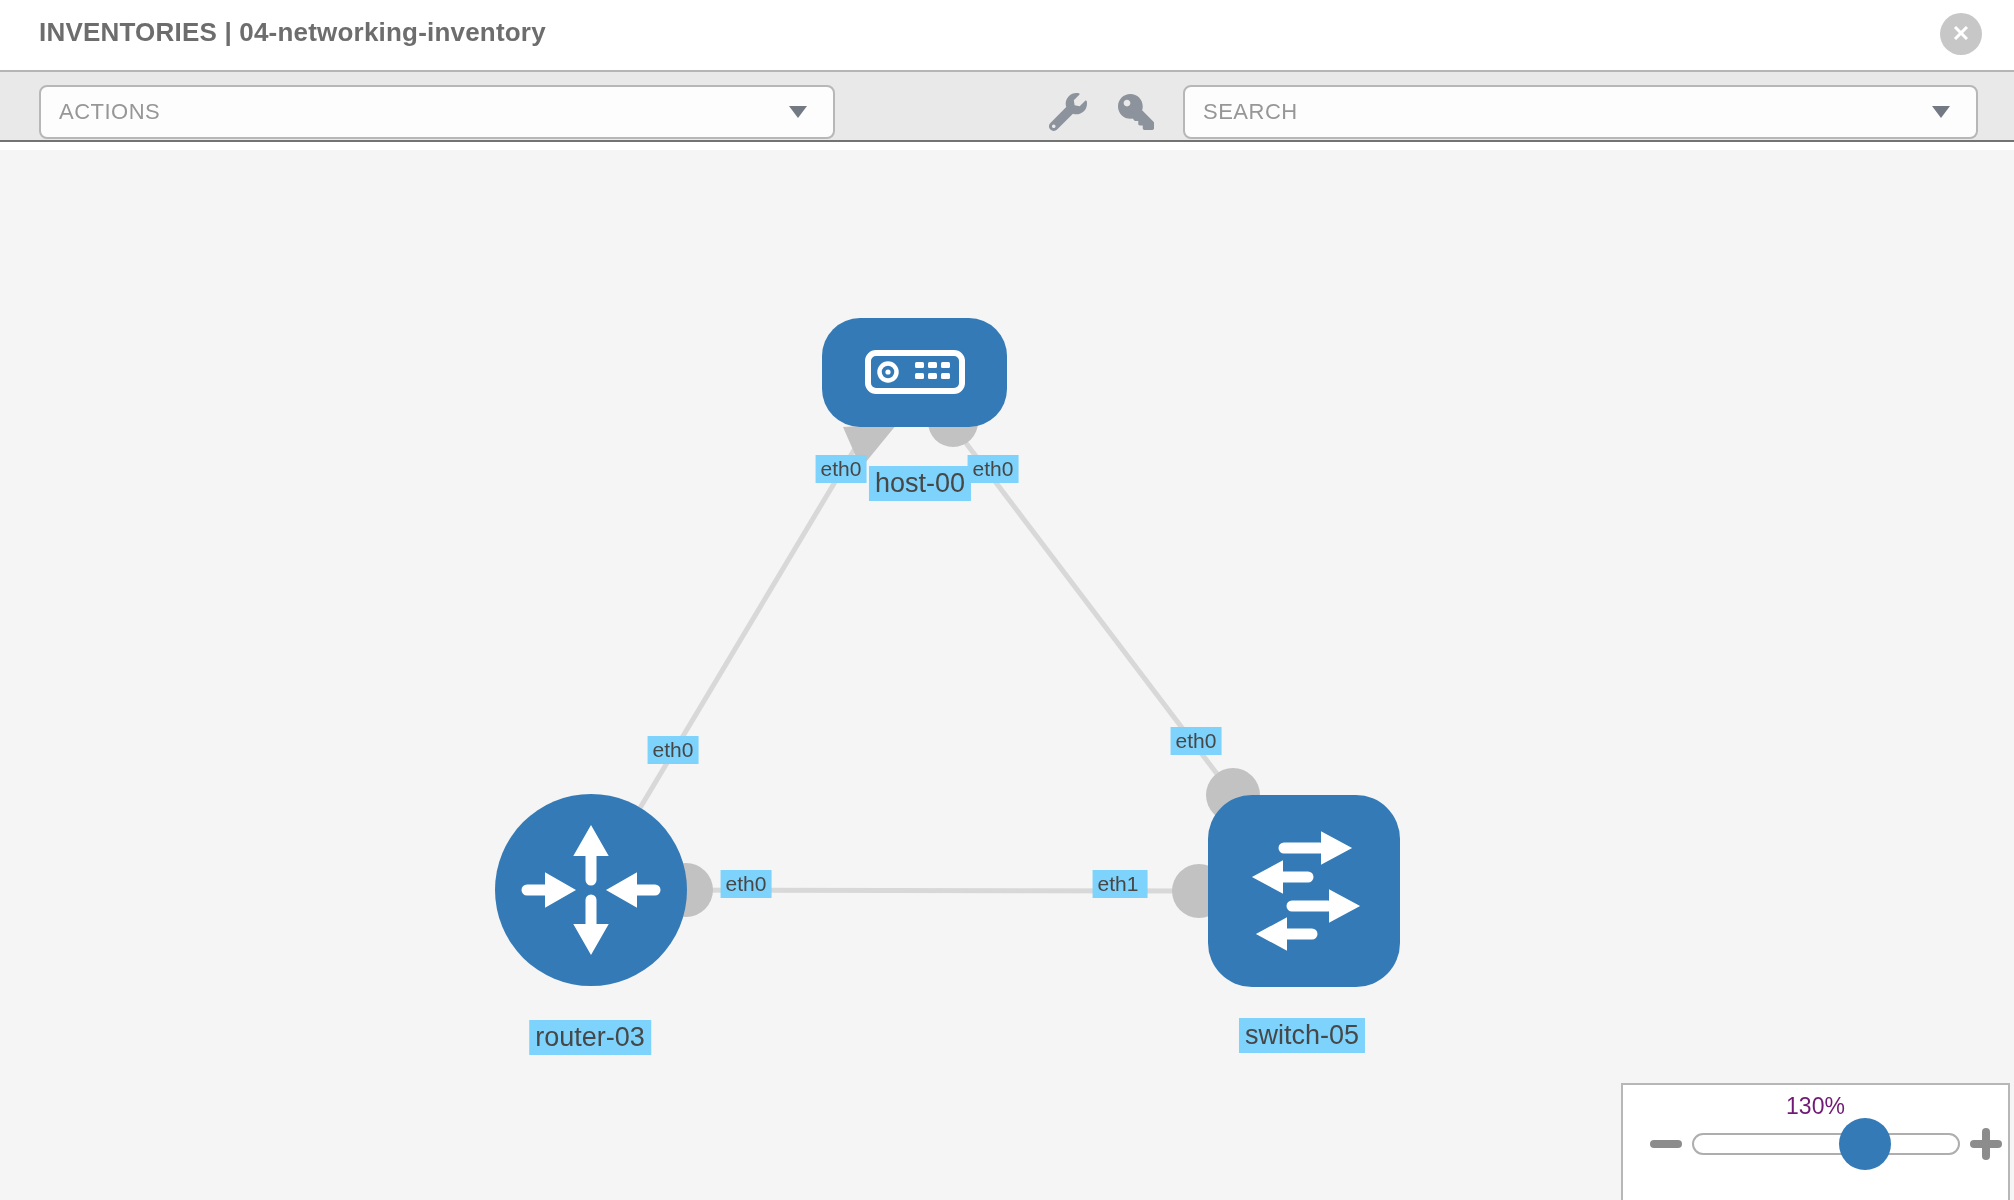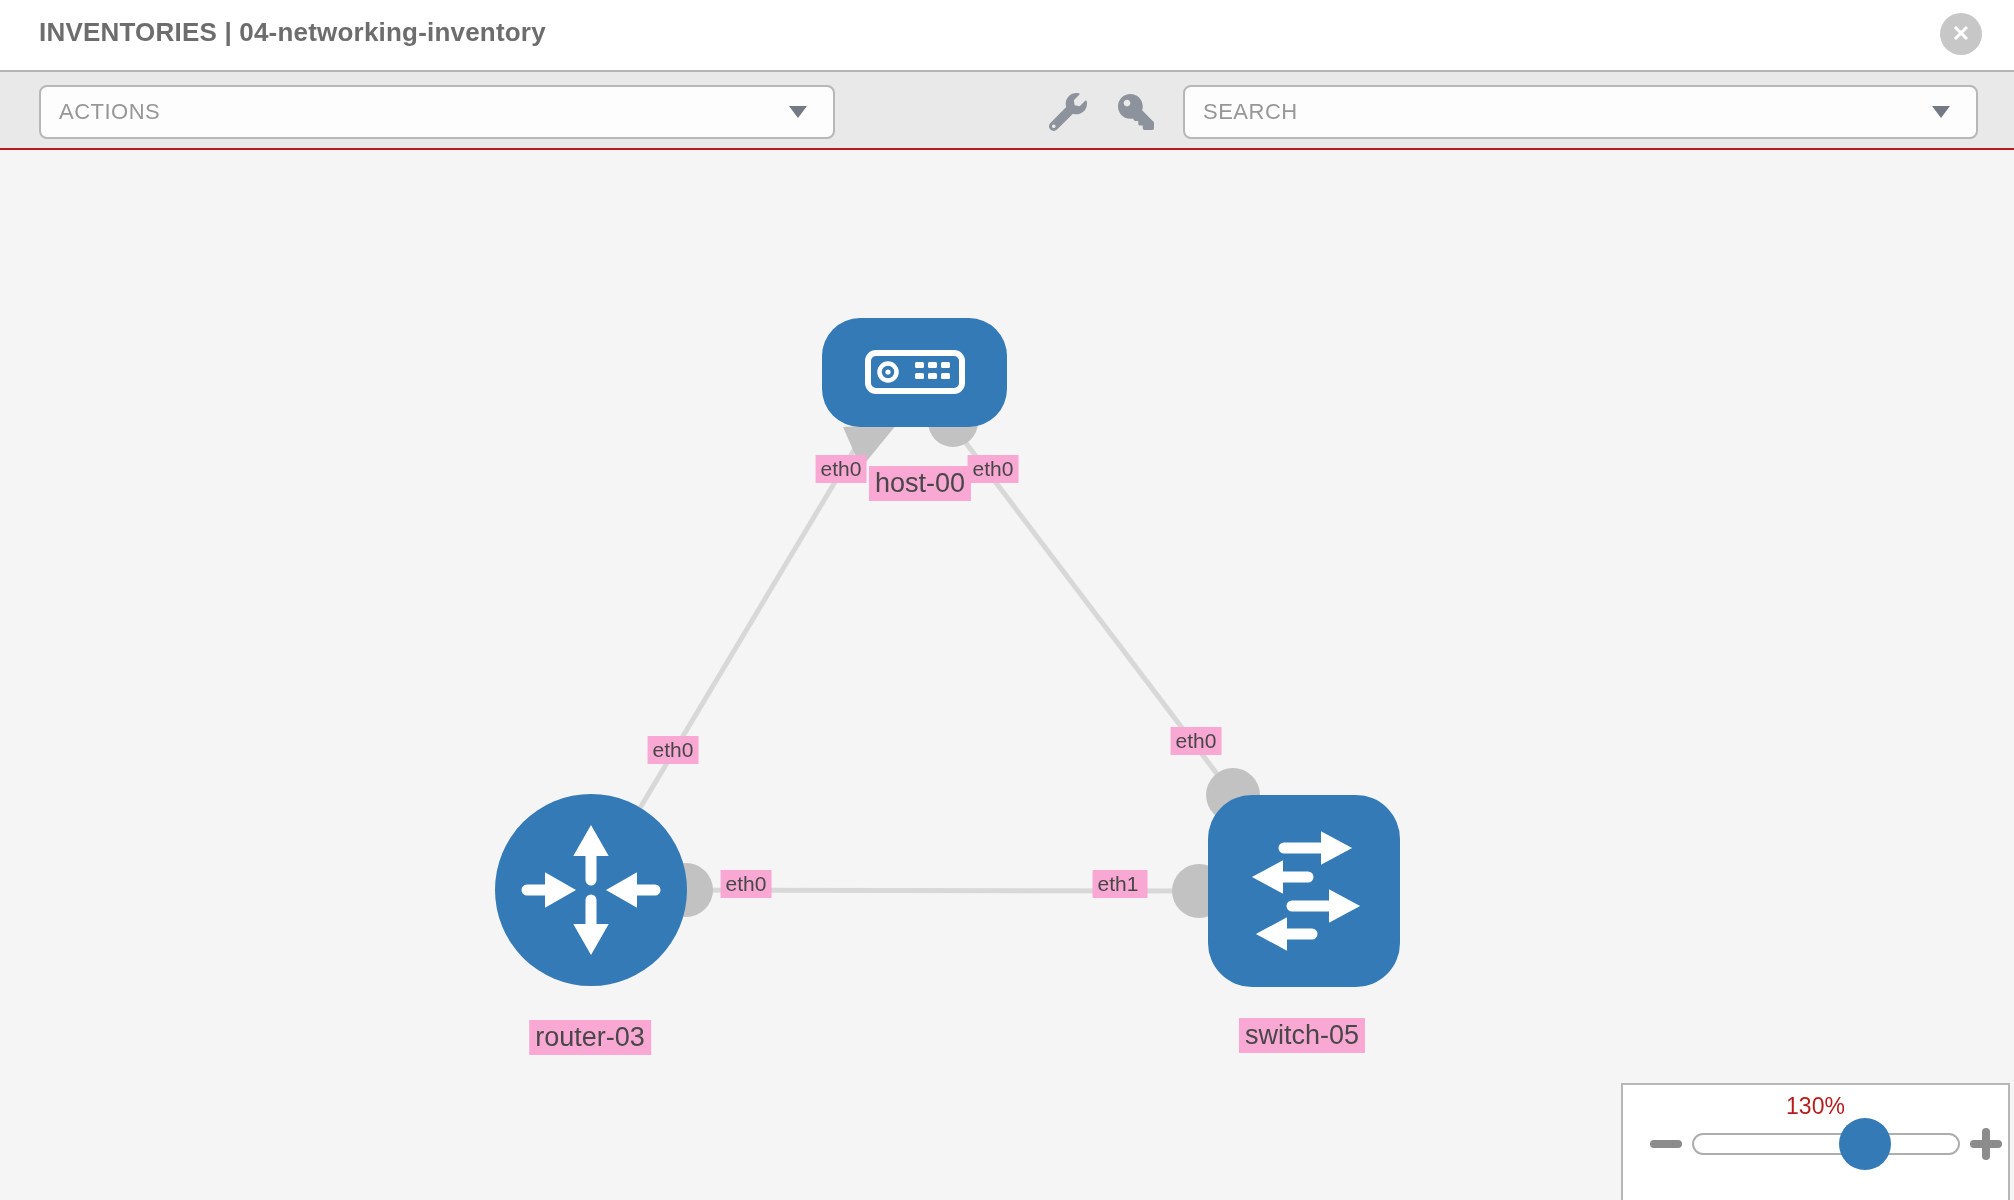--- a/index.html
+++ b/index.html
@@ -7,45 +7,45 @@
     position:relative;width:2014px;height:1200px;overflow:hidden;background:#ffffff;
     font-family:"Liberation Sans",sans-serif;
   }
   
   .hdr{position:absolute;left:0;top:0;width:2014px;height:70px;background:#ffffff;}
   .hdr-title{position:absolute;left:39px;top:17px;font-size:26px;font-weight:bold;color:#6d6d6d;letter-spacing:0.2px;}
   .close-btn{position:absolute;left:1940px;top:13px;width:42px;height:42px;border:none;border-radius:50%;
     background:#c7c7c7;color:#ffffff;cursor:pointer;padding:0;}
   .close-btn span{display:block;font-size:22px;font-weight:bold;line-height:42px;text-align:center;}
   
-  .toolbar{position:absolute;left:0;top:70px;width:2014px;height:80px;background:#e9e9e9;
-    border-top:2px solid #b5b5b5;border-bottom:2px solid #b91c1c;box-sizing:border-box;}
+  .toolbar{position:absolute;left:0;top:70px;width:2014px;height:72px;background:#e9e9e9;
+    border-top:2px solid #b5b5b5;border-bottom:2px solid #737373;box-sizing:border-box;}
   .select{position:absolute;top:13px;height:54px;background:#fdfdfd;border:2px solid #b7b7b7;border-radius:8px;
     box-sizing:border-box;display:flex;align-items:center;padding-left:18px;font-size:22px;color:#979797;
     letter-spacing:0.5px;cursor:pointer;}
   .select-actions{left:39px;width:796px;}
   .select-search{left:1183px;width:795px;}
   .caret{position:absolute;right:26px;top:50%;transform:translateY(-50%);width:0;height:0;
     border-left:9px solid transparent;border-right:9px solid transparent;border-top:12px solid #747a83;}
   .tool-btn{position:absolute;top:17px;width:46px;height:46px;border:none;background:transparent;cursor:pointer;padding:0;}
   .tool-btn svg{display:block;margin:auto;}
   .tool-wrench{left:1045px;}
   .tool-key{left:1113px;}
   
   .canvas{position:absolute;left:0;top:150px;width:2014px;height:1050px;background:#f5f5f5;overflow:hidden;}
   .canvas svg.topo{position:absolute;left:0;top:0;}
-  .node-label,.if-label{position:absolute;background:#f9a8d4;color:#474747;white-space:nowrap;transform:translateX(-50%);}
+  .node-label,.if-label{position:absolute;background:#7dd3fc;color:#474747;white-space:nowrap;transform:translateX(-50%);}
   .node-label{font-size:27px;padding:2px 6px;z-index:5;margin-top:24px;}
   .if-label{font-size:21px;padding:2px 5px;z-index:5;}
   .if-label.back{z-index:4;}
   .if-label.front{z-index:6;}
   
   .zoom-panel{position:absolute;left:1621px;top:933px;width:389px;height:140px;background:#ffffff;
     border:2px solid #b7b7b7;box-sizing:border-box;z-index:10;}
-  .zoom-value{position:absolute;left:0;top:8px;width:100%;text-align:center;font-size:23px;color:#b91c1c;}
+  .zoom-value{position:absolute;left:0;top:8px;width:100%;text-align:center;font-size:23px;color:#701a75;}
   .zoom-minus{position:absolute;left:27px;top:55px;width:32px;height:8px;border-radius:4px;background:#8c8c8c;cursor:pointer;}
   .zoom-track{position:absolute;left:69px;top:48px;width:268px;height:22px;background:#ffffff;
     border:2px solid #aeaeae;border-radius:13px;box-sizing:border-box;cursor:pointer;}
   .zoom-thumb{position:absolute;left:216px;top:33px;width:52px;height:52px;border-radius:50%;background:#337ab7;cursor:grab;}
   .zoom-plus{position:absolute;left:347px;top:43px;width:32px;height:32px;cursor:pointer;}
   .zoom-plus .h{position:absolute;left:0;top:12px;width:32px;height:8px;border-radius:4px;background:#8c8c8c;}
   .zoom-plus .v{position:absolute;left:12px;top:0;width:8px;height:32px;border-radius:4px;background:#8c8c8c;}
 </style>
 </head>
 <body>

